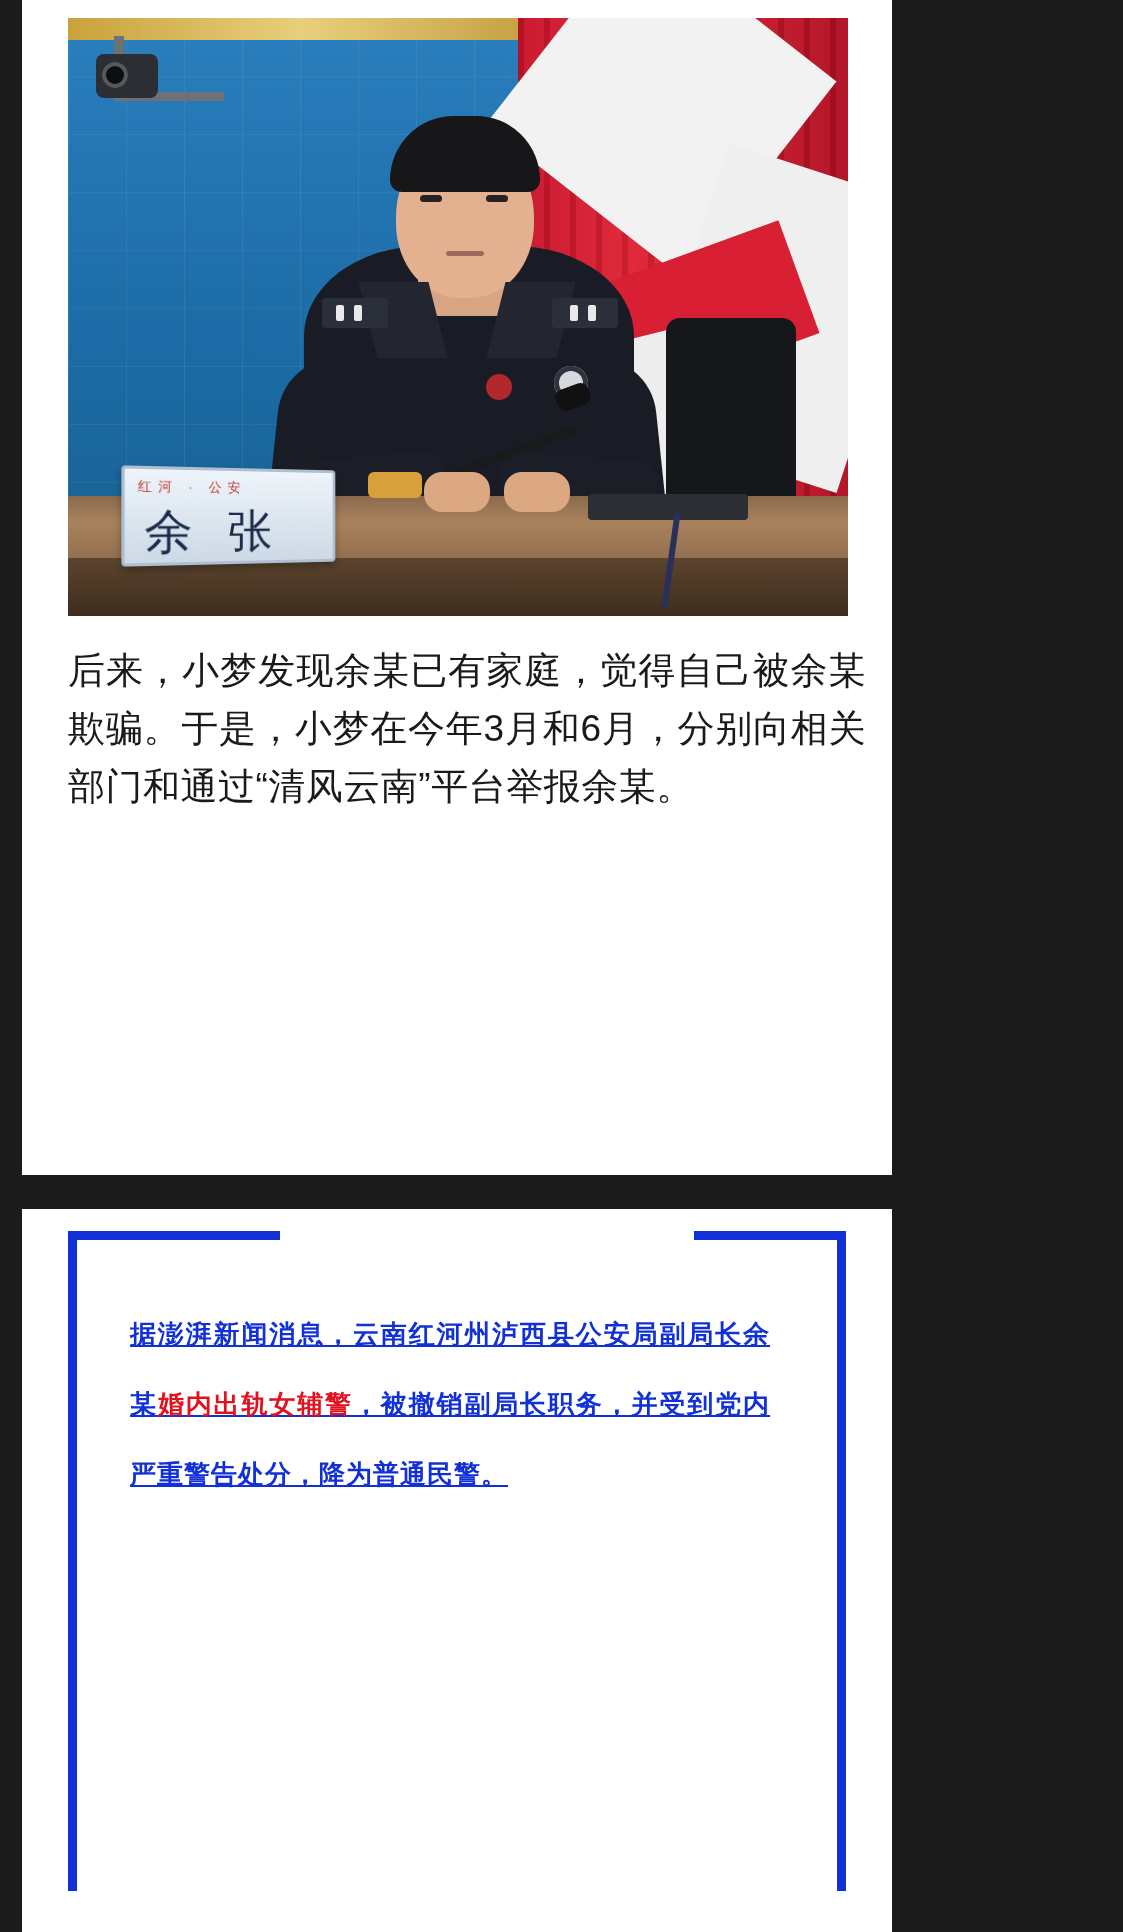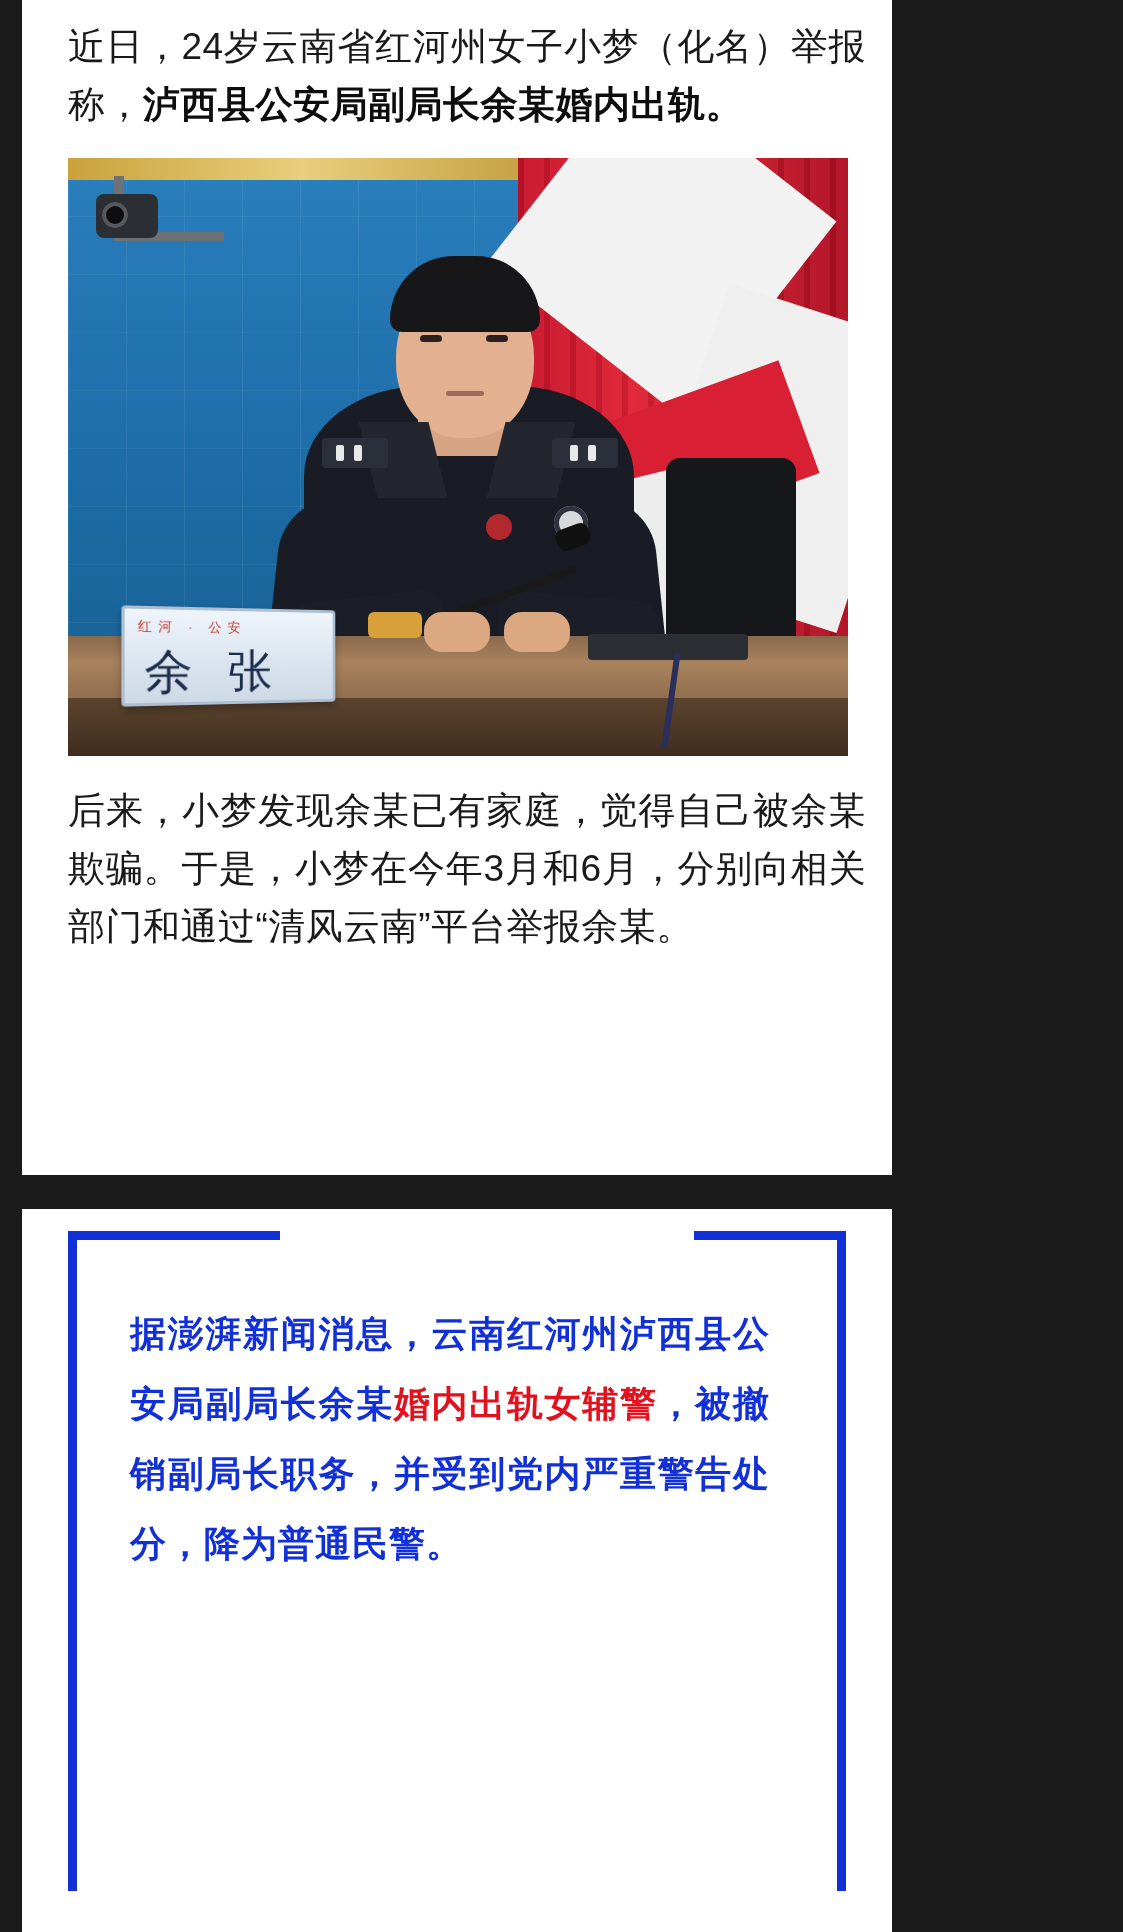--- a/index.html
+++ b/index.html
@@ -291,40 +291,38 @@
   }
   .fr-v-r {
     position: absolute; right: 0; top: 0; width: 9px; height: 100%;
     background: #1130d8;
   }
   .quote-body {
     position: absolute;
     left: 62px;
     top: 68px;
     width: 640px;
-    font-size: 36px;
+    font-size: 26px;
     line-height: 70px;
     color: #1130d8;
     font-weight: bold;
     letter-spacing: 1px;
     text-align: justify;
+    text-decoration: underline;
   }
   .quote-body .hl { color: #e3101d; }
 </style>
 </head>
 <body>
 
 <div id="page">
 
   <div class="card-article">
     <div class="article-inner">
 
-      <p class="para lead">
-        <span>近日，24岁云南省红河州女子小梦（化名）举报称，</span><b>泸西县公安局副局长余某婚内出轨。</b>
-      </p>
 
       <div class="photo-wrap">
         <div class="ph-bg"></div>
         <div class="ph-wall-lines"></div>
         <div class="ph-topbar"></div>
 
         <div class="ph-curtain"></div>
         <div class="ph-white1"></div>
         <div class="ph-white2"></div>
         <div class="ph-redstripe"></div>

